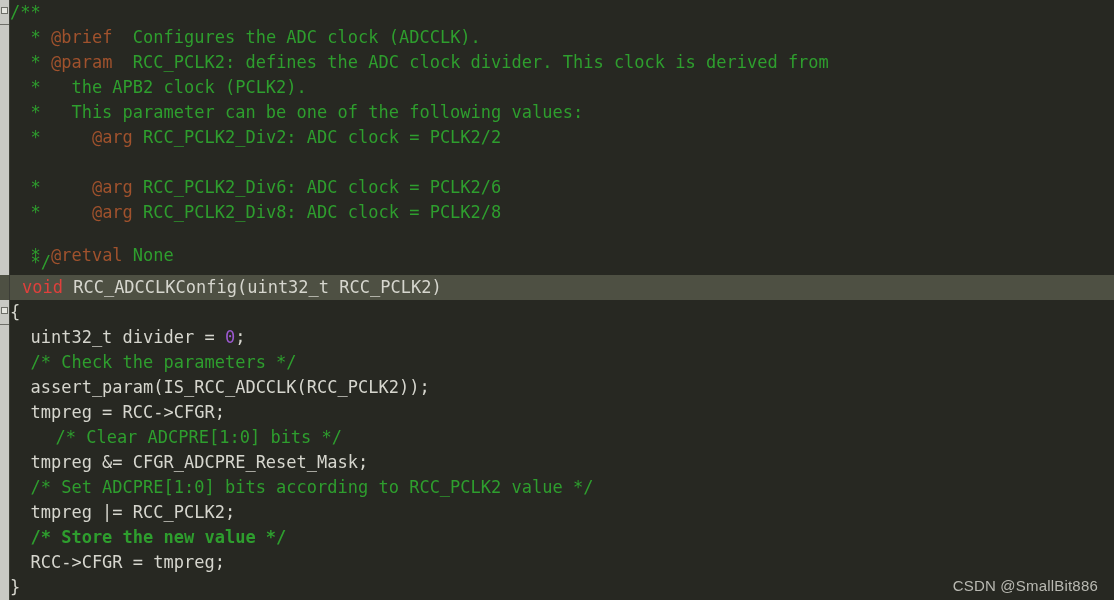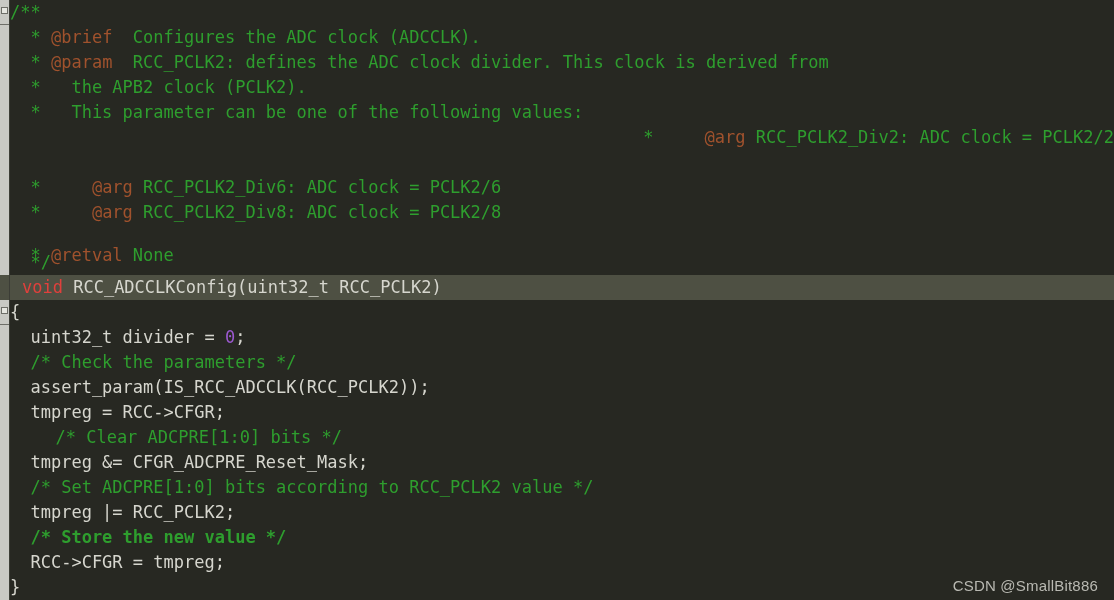--- a/index.html
+++ b/index.html
@@ -121,21 +121,21 @@
 <body>
 
 <div id="editor">
 
   <div id="code">
       <div class="line" style="top: 0px;"><span class="txt"><span class="c-comment">/**</span></span></div>
       <div class="line" style="top: 25px;"><span class="txt"><span class="c-comment">  * </span><span class="c-doctag">@brief</span><span class="c-comment">  Configures the ADC clock (ADCCLK).</span></span></div>
       <div class="line" style="top: 50px;"><span class="txt"><span class="c-comment">  * </span><span class="c-doctag">@param</span><span class="c-comment">  RCC_PCLK2: defines the ADC clock divider. This clock is derived from</span></span></div>
       <div class="line" style="top: 75px;"><span class="txt"><span class="c-comment">  *   the APB2 clock (PCLK2).</span></span></div>
       <div class="line" style="top: 100px;"><span class="txt"><span class="c-comment">  *   This parameter can be one of the following values:</span></span></div>
-      <div class="line" style="top: 125px; text-align: right;"><span class="txt"><span class="c-comment">  *     </span><span class="c-doctag">@arg</span><span class="c-comment"> RCC_PCLK2_Div2: ADC clock = PCLK2/2</span></span></div>
+      <div class="line" style="top: 125px;"><span class="txt"><span class="c-comment">  *     </span><span class="c-doctag">@arg</span><span class="c-comment"> RCC_PCLK2_Div2: ADC clock = PCLK2/2</span></span></div>
       <div class="line" style="top: 175px;"><span class="txt"><span class="c-comment">  *     </span><span class="c-doctag">@arg</span><span class="c-comment"> RCC_PCLK2_Div6: ADC clock = PCLK2/6</span></span></div>
       <div class="line" style="top: 200px;"><span class="txt"><span class="c-comment">  *     </span><span class="c-doctag">@arg</span><span class="c-comment"> RCC_PCLK2_Div8: ADC clock = PCLK2/8</span></span></div>
       <div class="line" style="top: 243px;"><span class="txt"><span class="c-comment">  * </span><span class="c-doctag">@retval</span><span class="c-comment"> None</span></span></div>
       <div class="line" style="top: 250px;"><span class="txt"><span class="c-comment">  */</span></span></div>
       <div class="line current" style="top: 275px;"><span class="txt"><span class="c-keyword">void</span><span class="c-ident"> RCC_ADCCLKConfig(uint32_t RCC_PCLK2)</span></span></div>
       <div class="line" style="top: 300px;"><span class="txt"><span class="c-ident">{</span></span></div>
       <div class="line" style="top: 325px;"><span class="txt"><span class="c-ident">  uint32_t divider = </span><span class="c-number">0</span><span class="c-ident">;</span></span></div>
       <div class="line" style="top: 350px;"><span class="txt"><span class="c-comment">  /* Check the parameters */</span></span></div>
       <div class="line" style="top: 375px;"><span class="txt"><span class="c-ident">  assert_param(IS_RCC_ADCCLK(RCC_PCLK2));</span></span></div>
       <div class="line" style="top: 400px;"><span class="txt"><span class="c-ident">  tmpreg = RCC-&gt;CFGR;</span></span></div>

